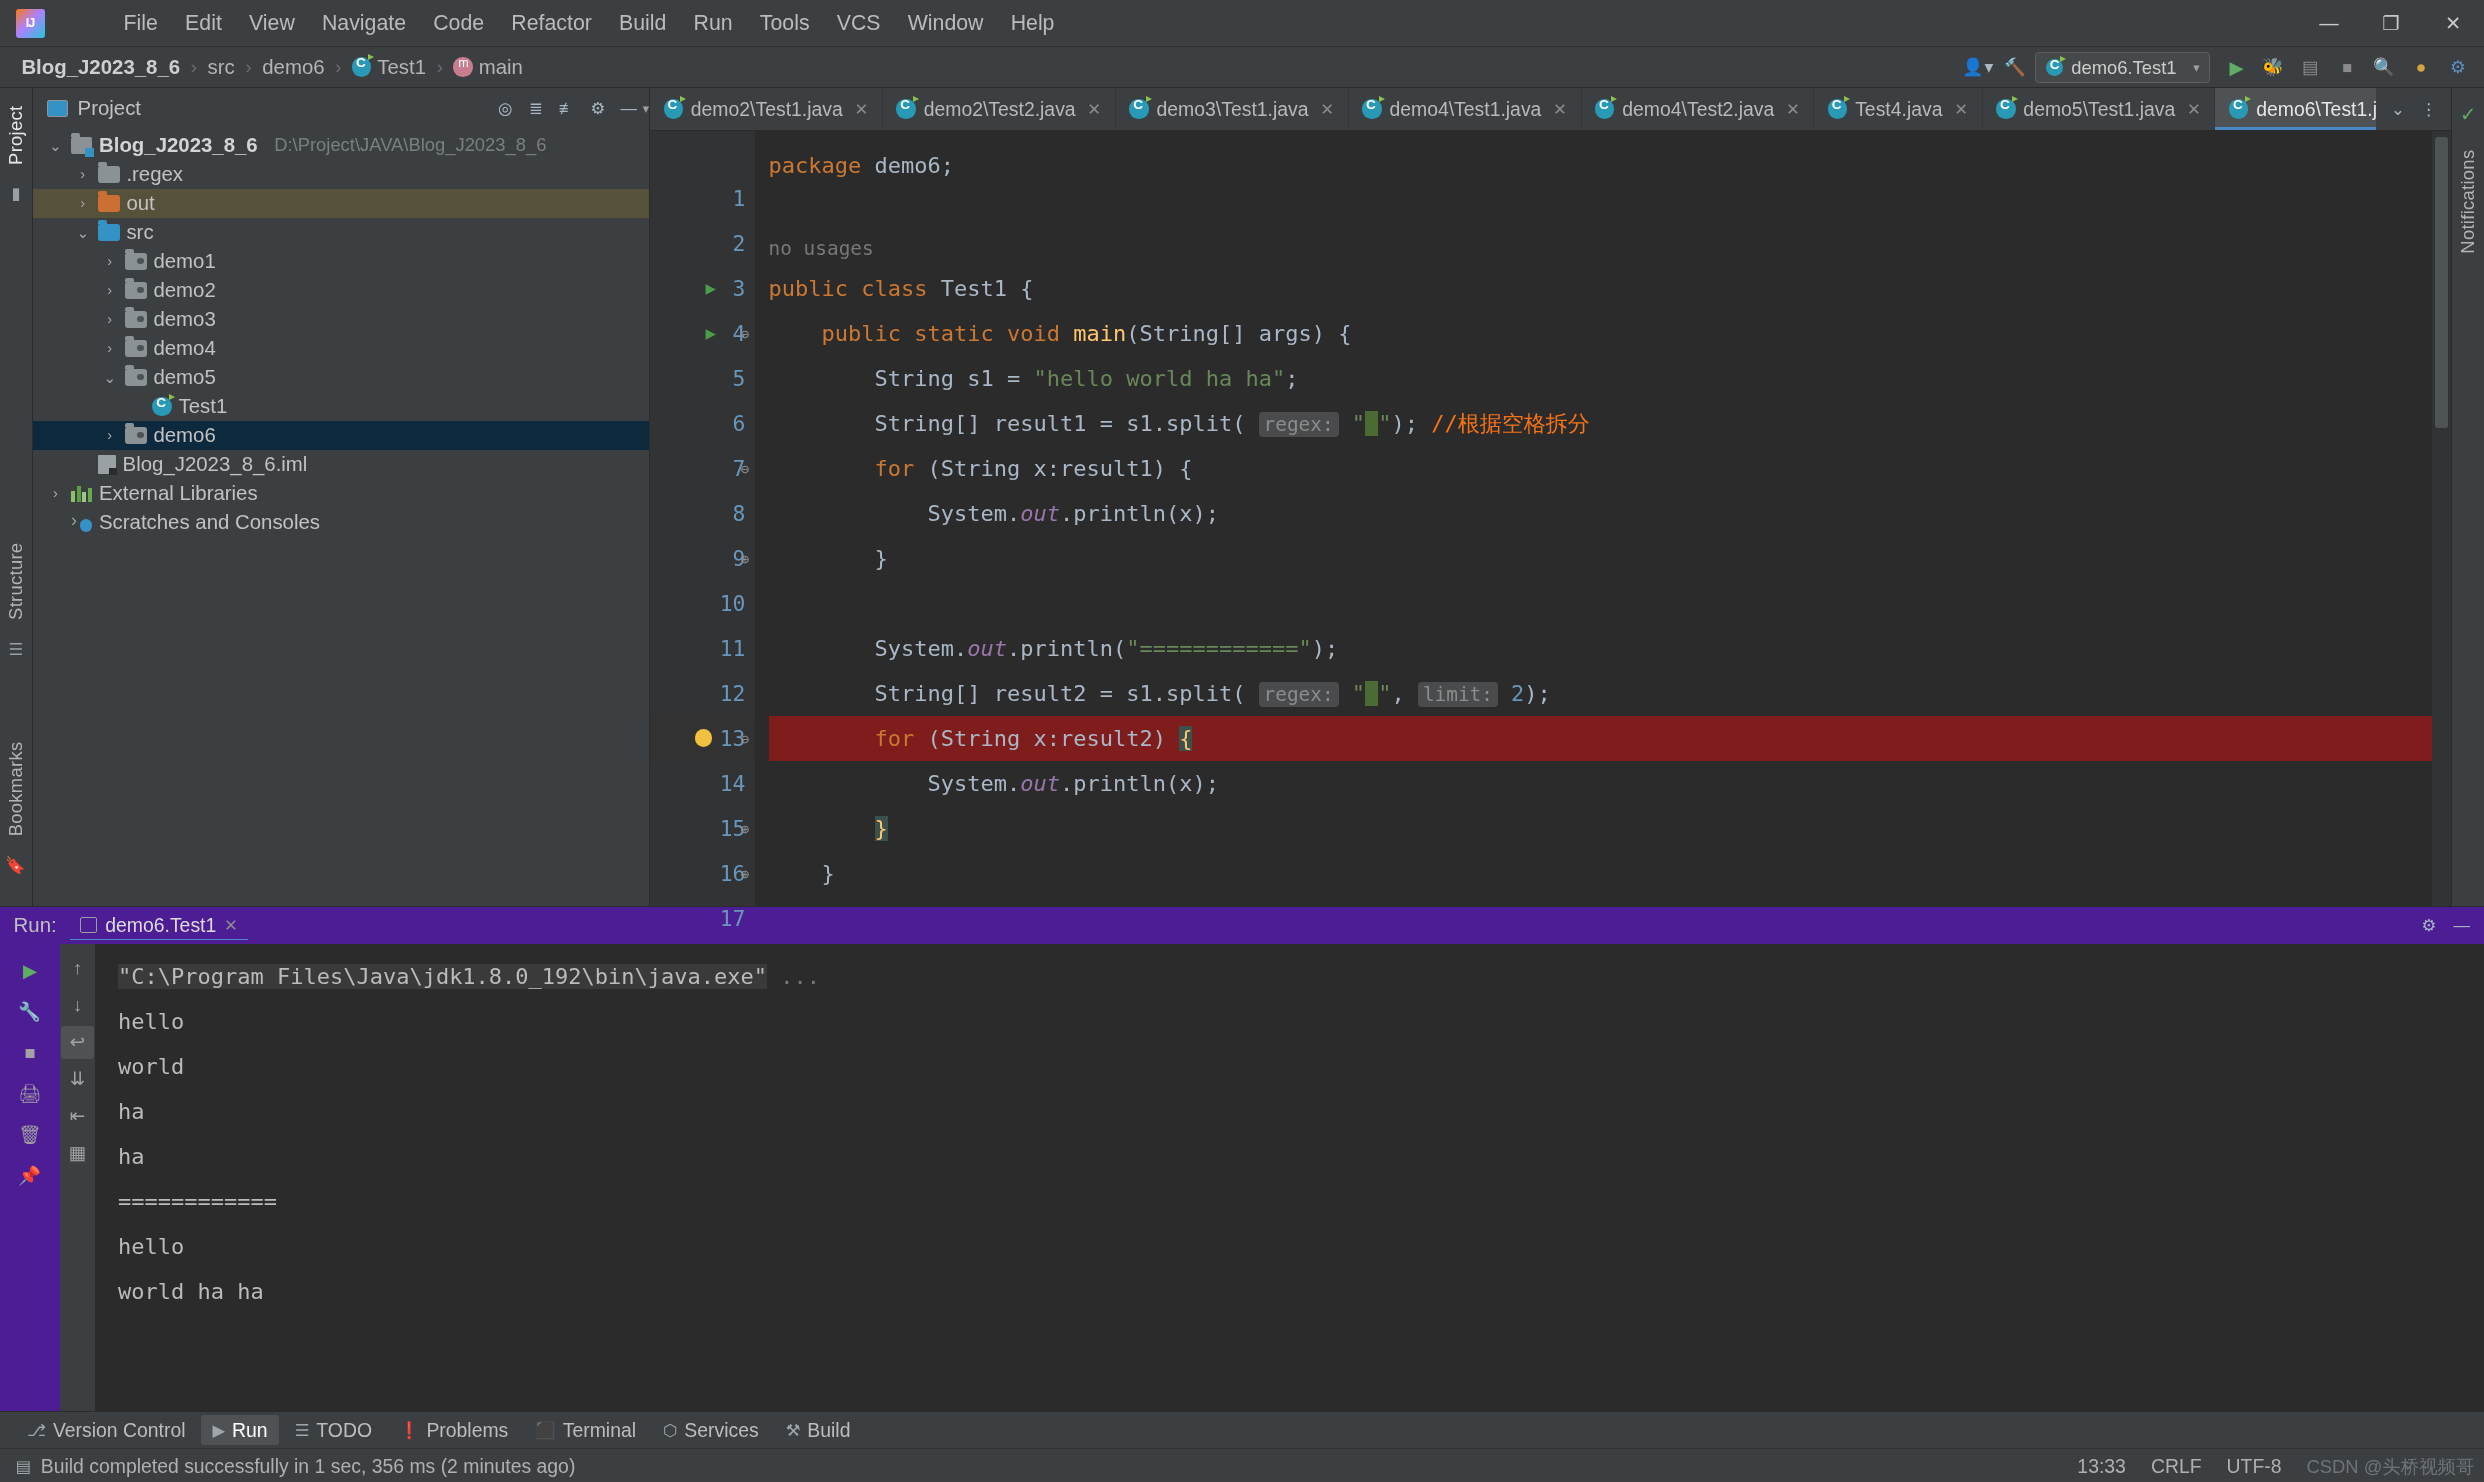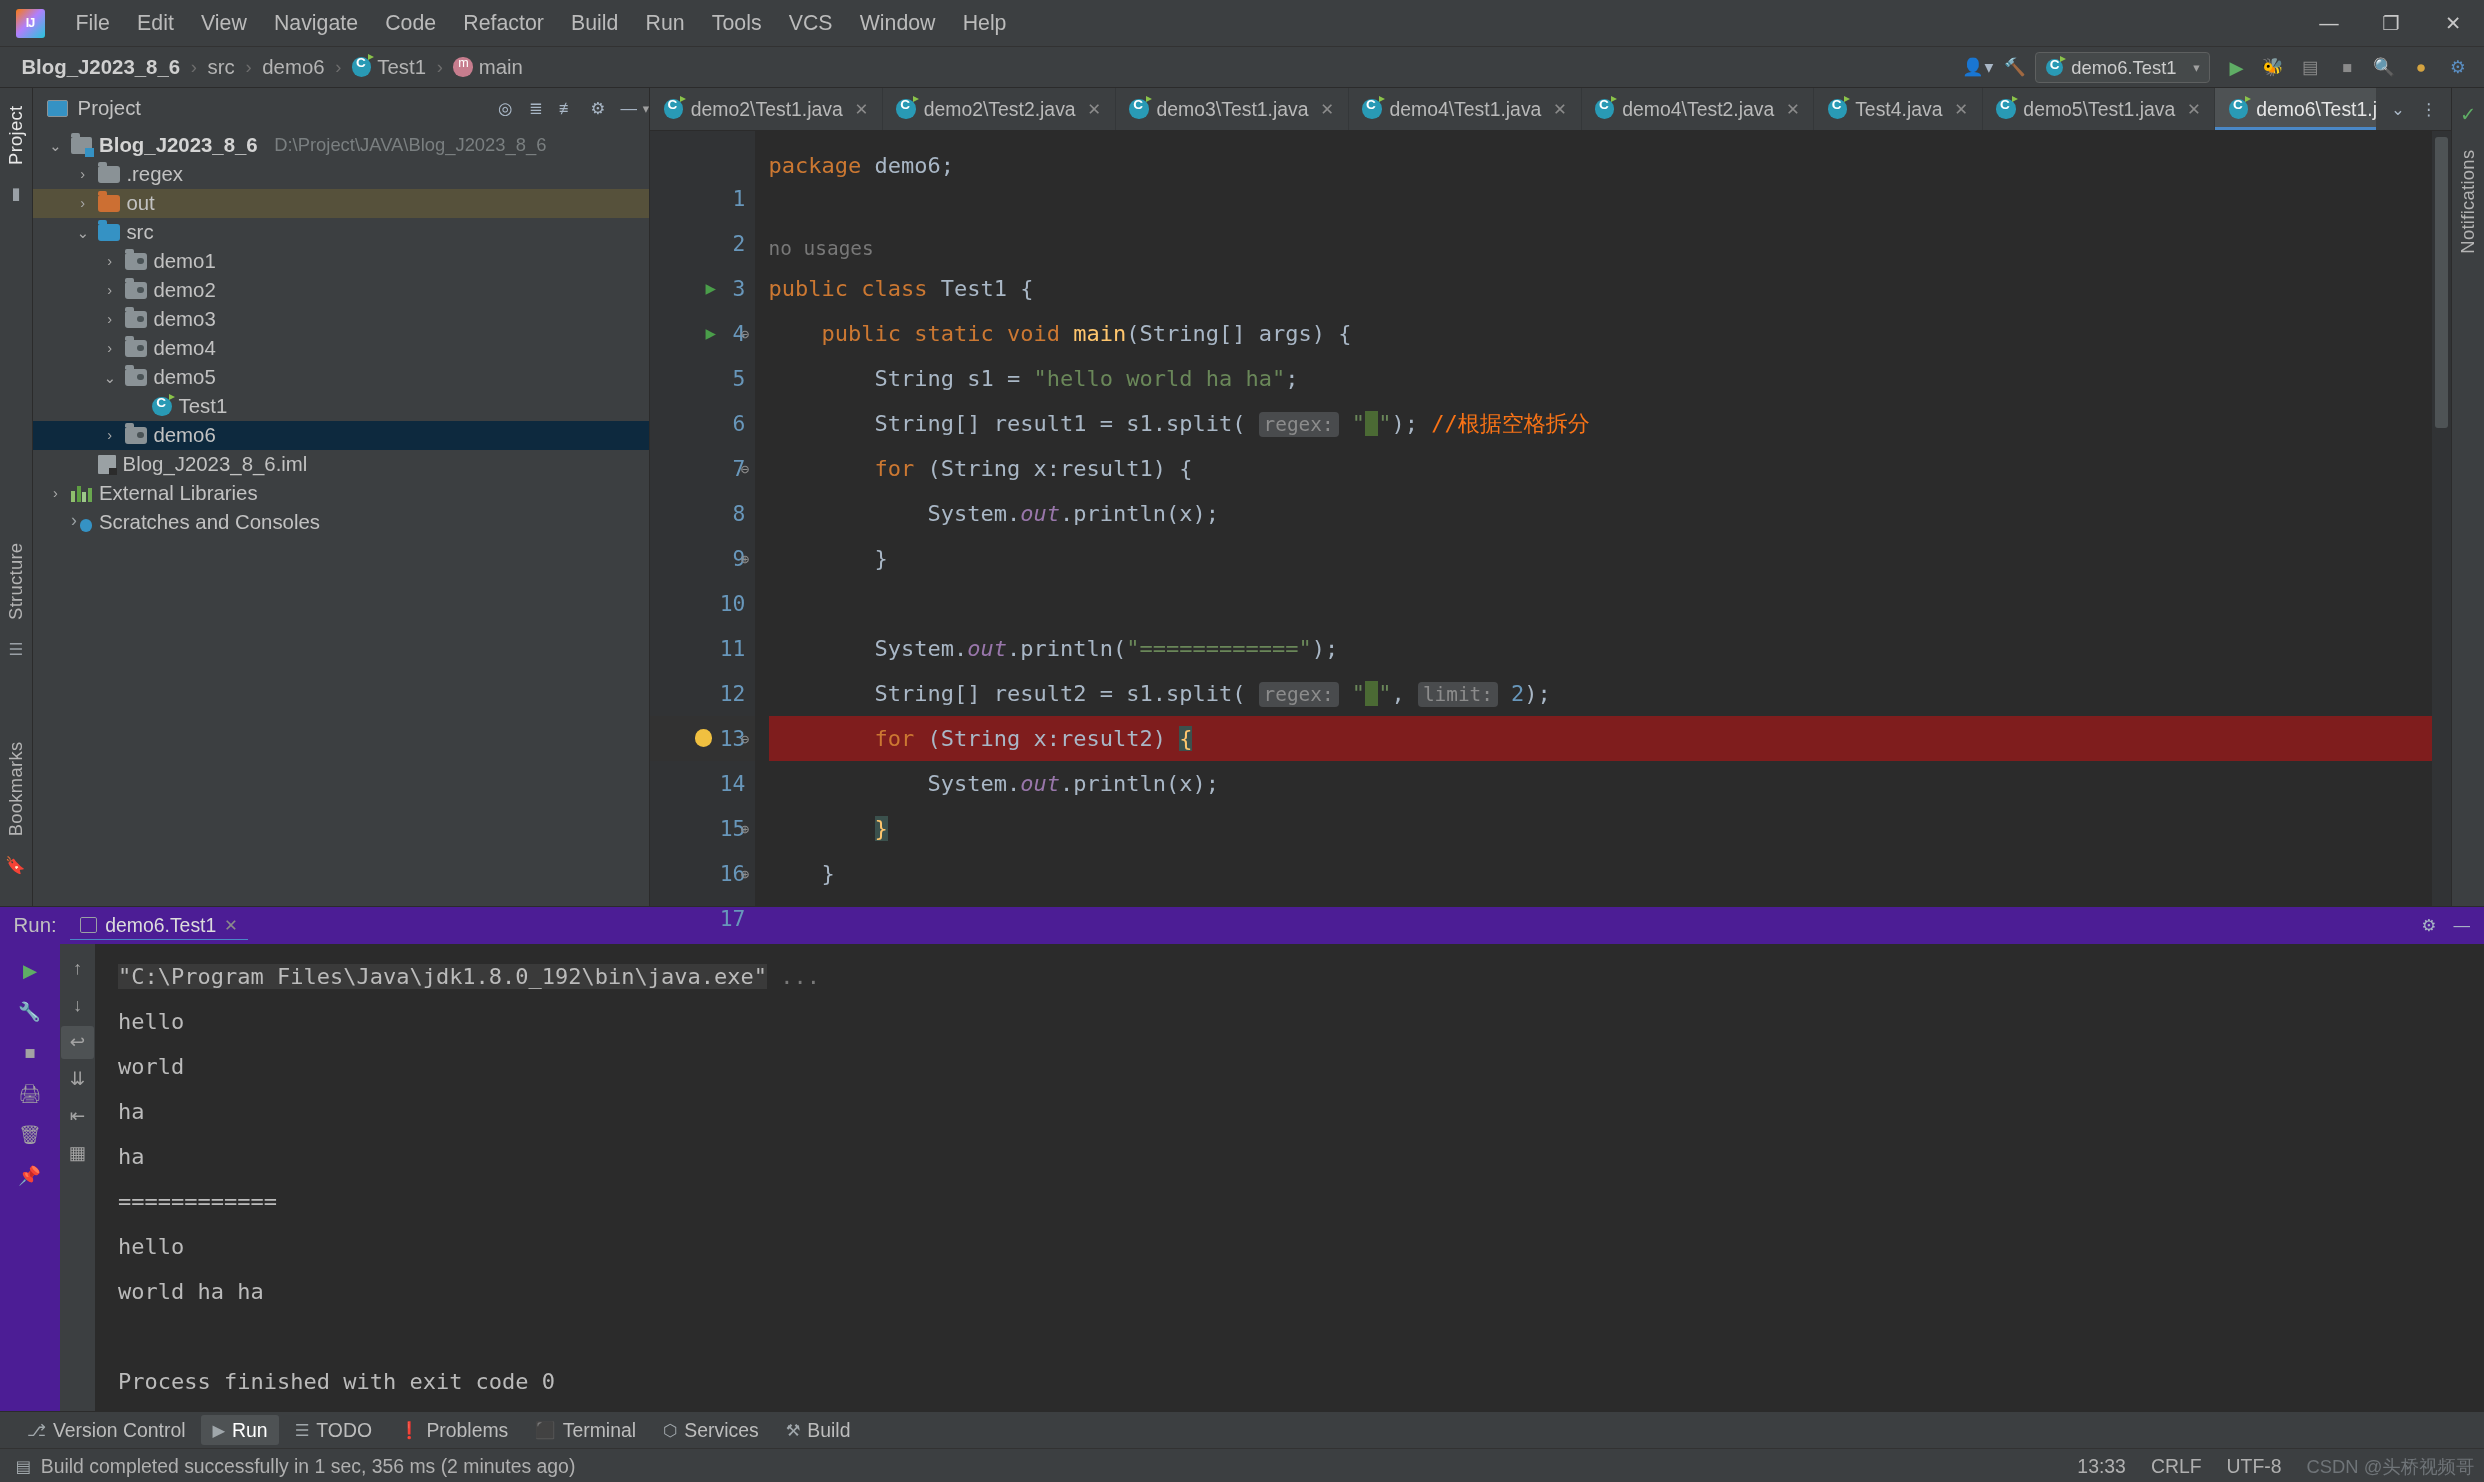--- a/index.html
+++ b/index.html
@@ -18,20 +18,21 @@
     color: #bbbbbb;
   }
 
   
   .titlebar {
     height: 47px; flex: 0 0 47px;
     background: #3c3f41;
     display: flex; align-items: center;
     border-bottom: 1px solid #323232;
     position: relative;
+    gap: 48px;
   }
   .ij-logo {
     width: 29px; height: 29px; margin-left: 15.5px; margin-right: 17.5px;
     border-radius: 2.9px;
     background: linear-gradient(135deg,#f97a12 0%,#b07ffc 45%,#26c6da 100%);
     display: flex; align-items: center; justify-content: center;
     position: relative;
   }
   .ij-logo::after {
     content: "IJ"; font-size: 12.6px; font-weight: bold; color: #fff;
@@ -687,21 +688,20 @@
       <div class="console" id="console">
           <div><span class="cmdsel">"C:\Program Files\Java\jdk1.8.0_192\bin\java.exe"</span><span class="dim"> ...</span></div>
           <div>hello</div>
           <div>world</div>
           <div>ha</div>
           <div>ha</div>
           <div>============</div>
           <div>hello</div>
           <div>world ha ha</div>
           <div>&nbsp;</div>
-          <div>Process finished with exit code 0</div>
         </div>
     </div>
   </div>
 
   <div class="toolwin-bar" id="twbar">
       <div class="tw-item">
         <span class="tw-ico">⎇</span>
         <span>Version Control</span>
       </div>
       <div class="tw-item active">

